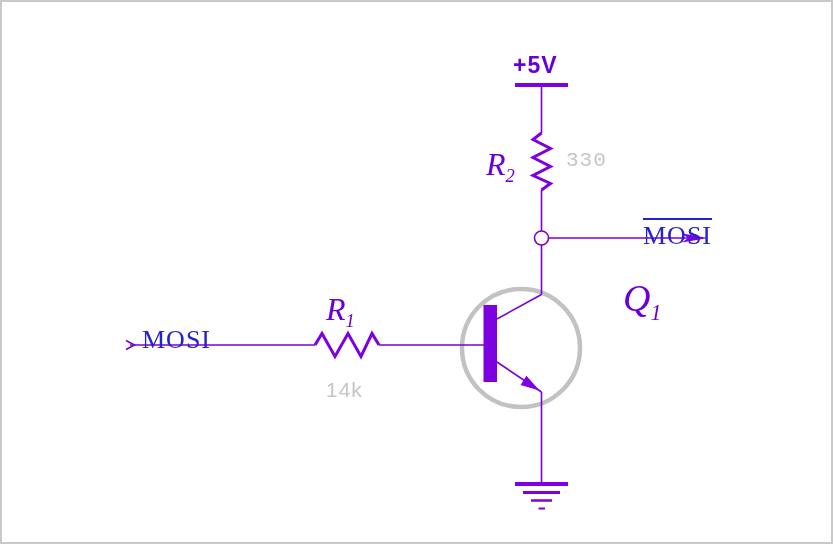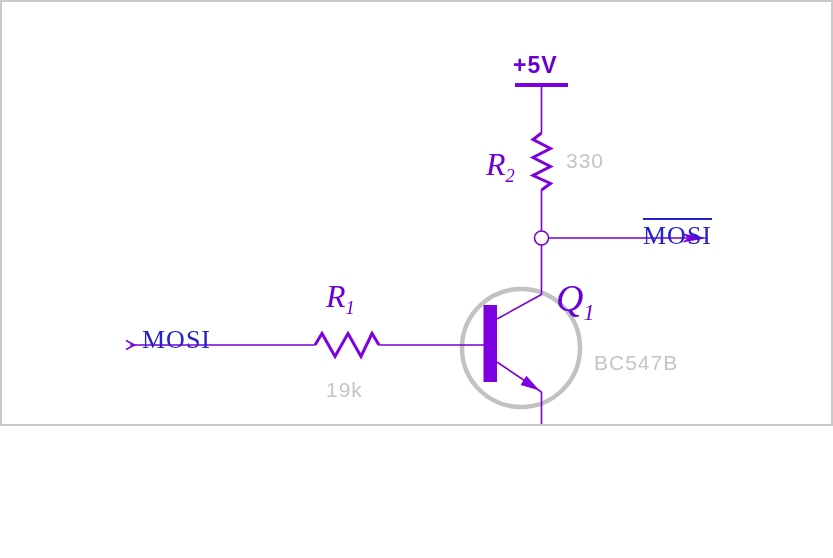--- a/index.html
+++ b/index.html
@@ -3,21 +3,21 @@
 <meta charset="utf-8">
 <style>
   :root{
     --wire:#7a00d5; --symbol:#7d00e0; --purple-text:#6b00d6;
     --blue-text:#2323cc; --gray-text:#c5c5c5; --outline-gray:#c2c2c2;
     --canvas-border:#c9c9c9;
   }
   *{margin:0;padding:0;box-sizing:border-box;}
   body{background:#ffffff;font-family:"Liberation Sans",sans-serif;}
   .canvas{
-    position:relative;width:833px;height:426px;background:#ffffff;
+    position:relative;width:833px;height:544px;background:#ffffff;
     border:2px solid var(--canvas-border);overflow:hidden;
   }
   svg.schematic{position:absolute;left:0;top:0;width:833px;height:558px;}
   .wire{stroke:var(--wire);stroke-width:1.6;fill:none;}
   .zigzag{stroke:var(--symbol);stroke-width:3;fill:none;stroke-linejoin:miter;}
   .thickbar{stroke:var(--symbol);fill:none;}
   .fillshape{fill:var(--symbol);stroke:none;}
   .node{fill:#ffffff;stroke:var(--wire);stroke-width:1.6;}
   .tcircle{fill:none;stroke:var(--outline-gray);stroke-width:4.5;}
   .label{position:absolute;white-space:nowrap;}
@@ -66,25 +66,24 @@
       <line class="thickbar" x1="513" y1="482" x2="566" y2="482" stroke-width="4"></line>
       <line class="thickbar" x1="521" y1="490.5" x2="558" y2="490.5" stroke-width="3"></line>
       <line class="thickbar" x1="529" y1="498.5" x2="550" y2="498.5" stroke-width="2.5"></line>
       <line class="thickbar" x1="536.5" y1="506.5" x2="543" y2="506.5" stroke-width="2"></line>
     </g>
   </svg>
 
   <div class="label power-label" style="left:511px;top:50px;">+5V</div>
 
   <div class="label designator" style="left:484px;top:144px;"><span>R</span><sub>2</sub></div>
-  <div class="label part-value" style="left:564px;top:147px;">330</div>
+  <div class="label part-value" style="left:564px;top:147px;font-family:Liberation Mono, monospace;">330</div>
 
   <div class="label net-label" style="left:641px;top:194px;"><span class="ovl">MOSI</span></div>
 
   <div class="label net-label" style="left:140px;top:301px;">MOSI</div>
 
-  <div class="label designator" style="left:324px;top:276px;"><span>R</span><sub>1</sub></div>
-  <div class="label part-value" style="left:324px;top:376px;">19k</div>
+  <div class="label designator" style="left:324px;top:289px;"><span>R</span><sub>1</sub></div>
+  <div class="label part-value" style="left:324px;top:376px;">14k</div>
 
-  <div class="label designator big" style="left:554px;top:274px;"><span>Q</span><sub>1</sub></div>
-  <div class="label part-value" style="left:592px;top:349px;">BC547B</div>
+  <div class="label designator big" style="left:621px;top:274px;"><span>Q</span><sub>1</sub></div>
 
 </div>
 
 </body></html>

